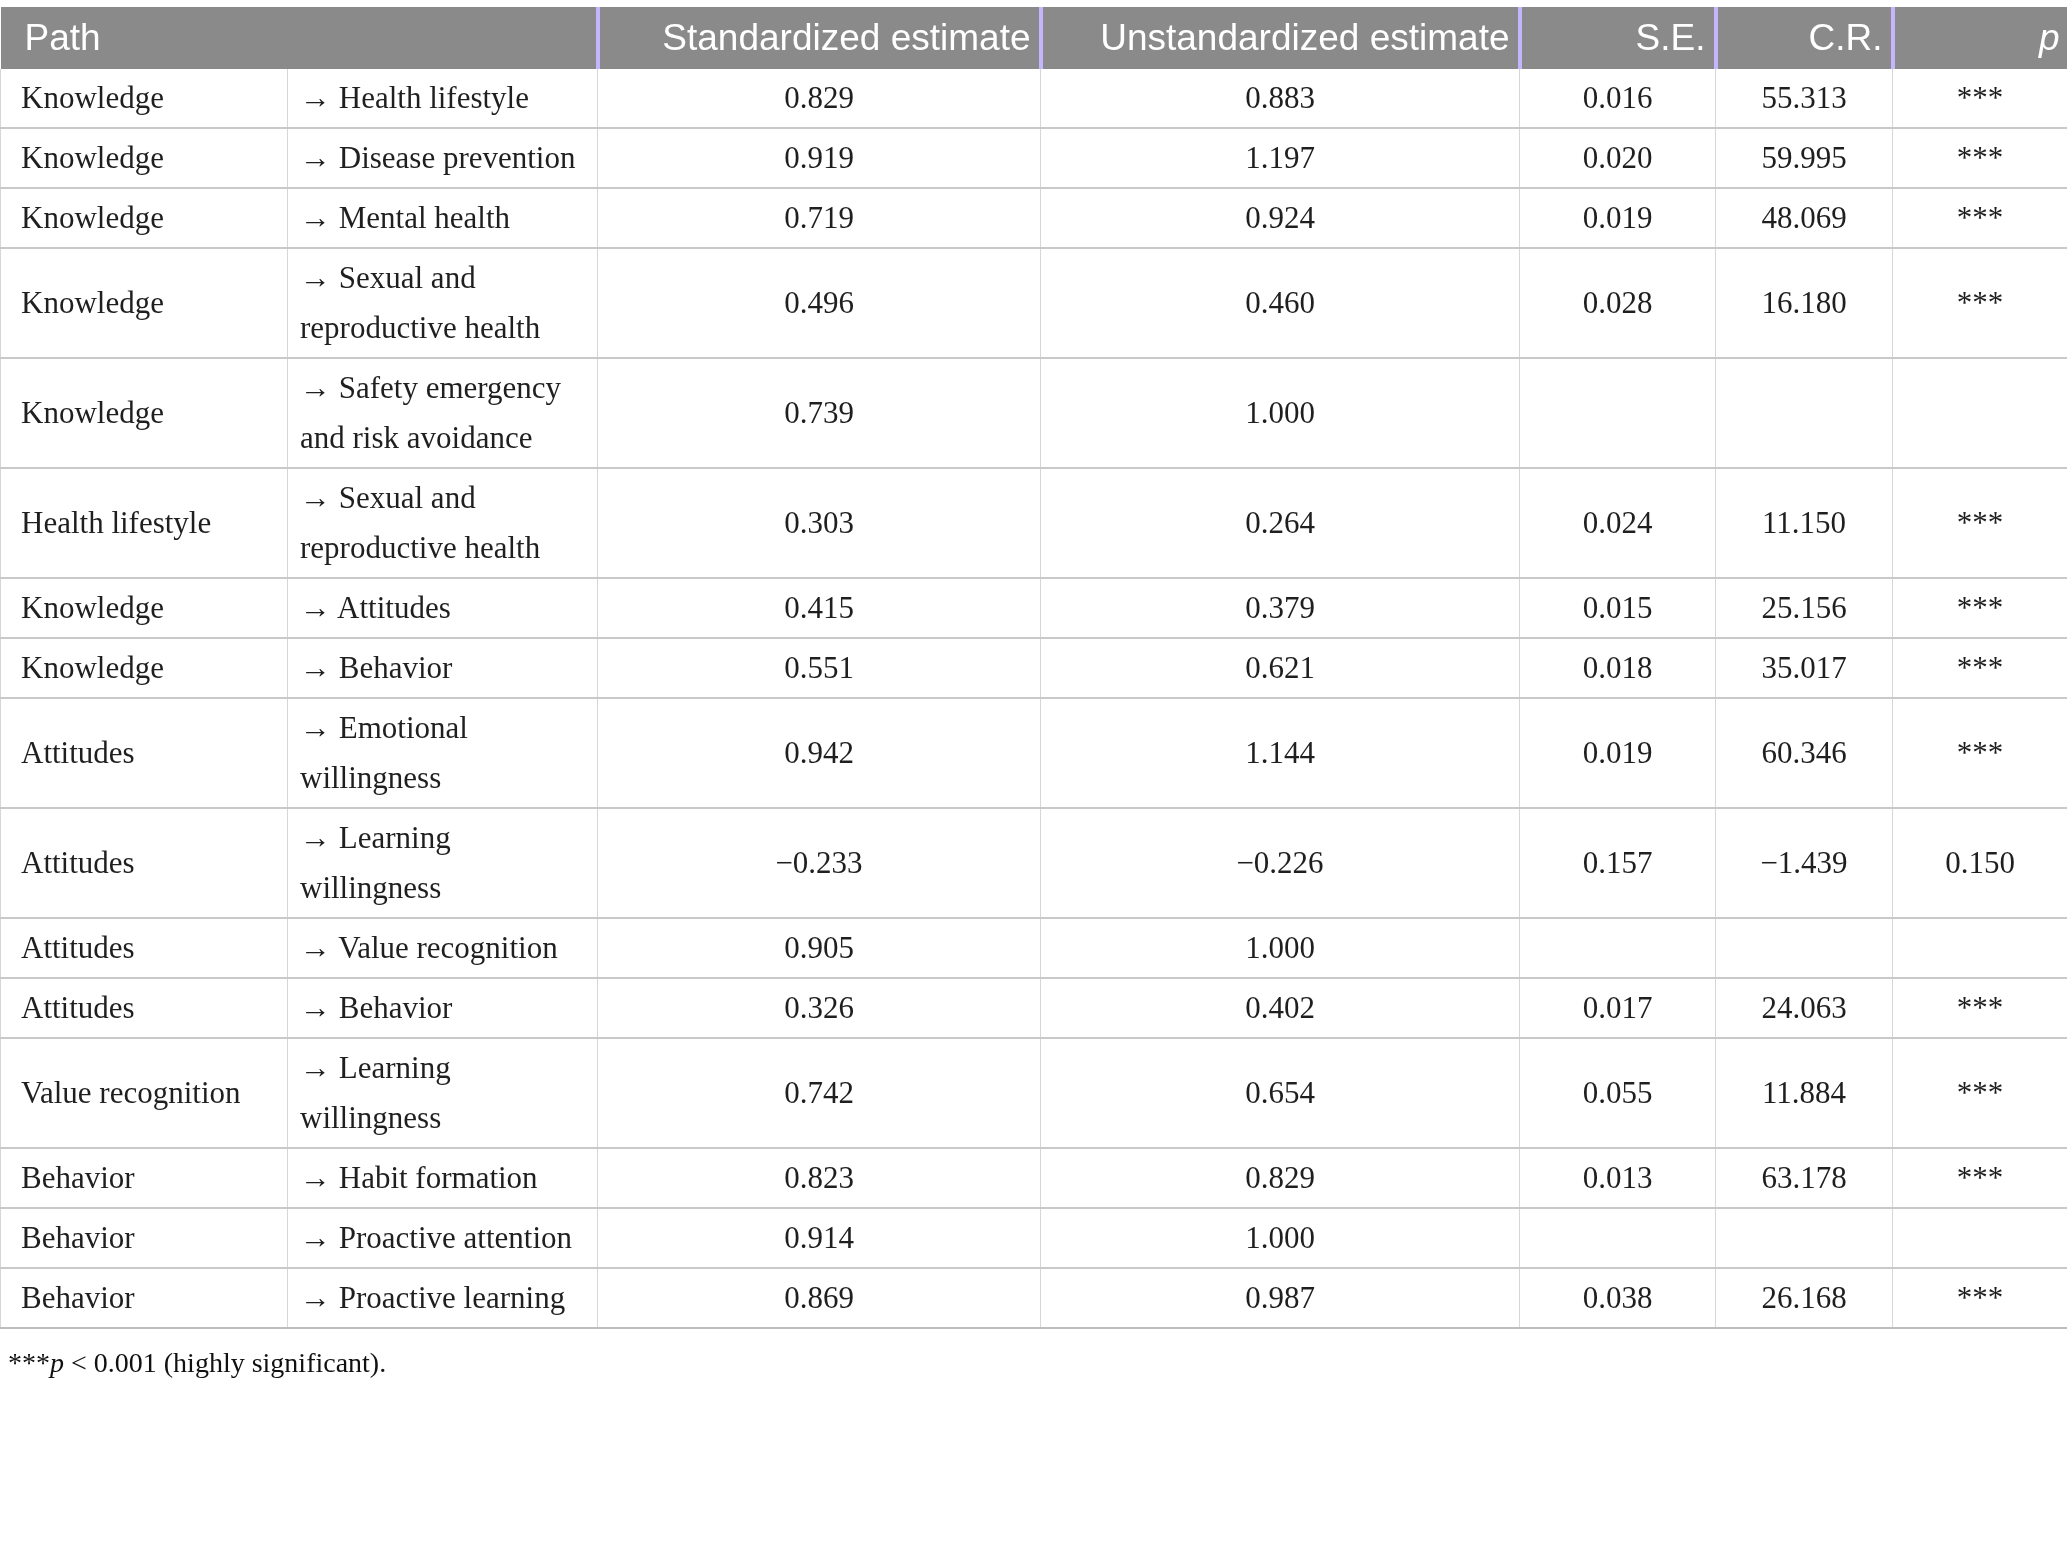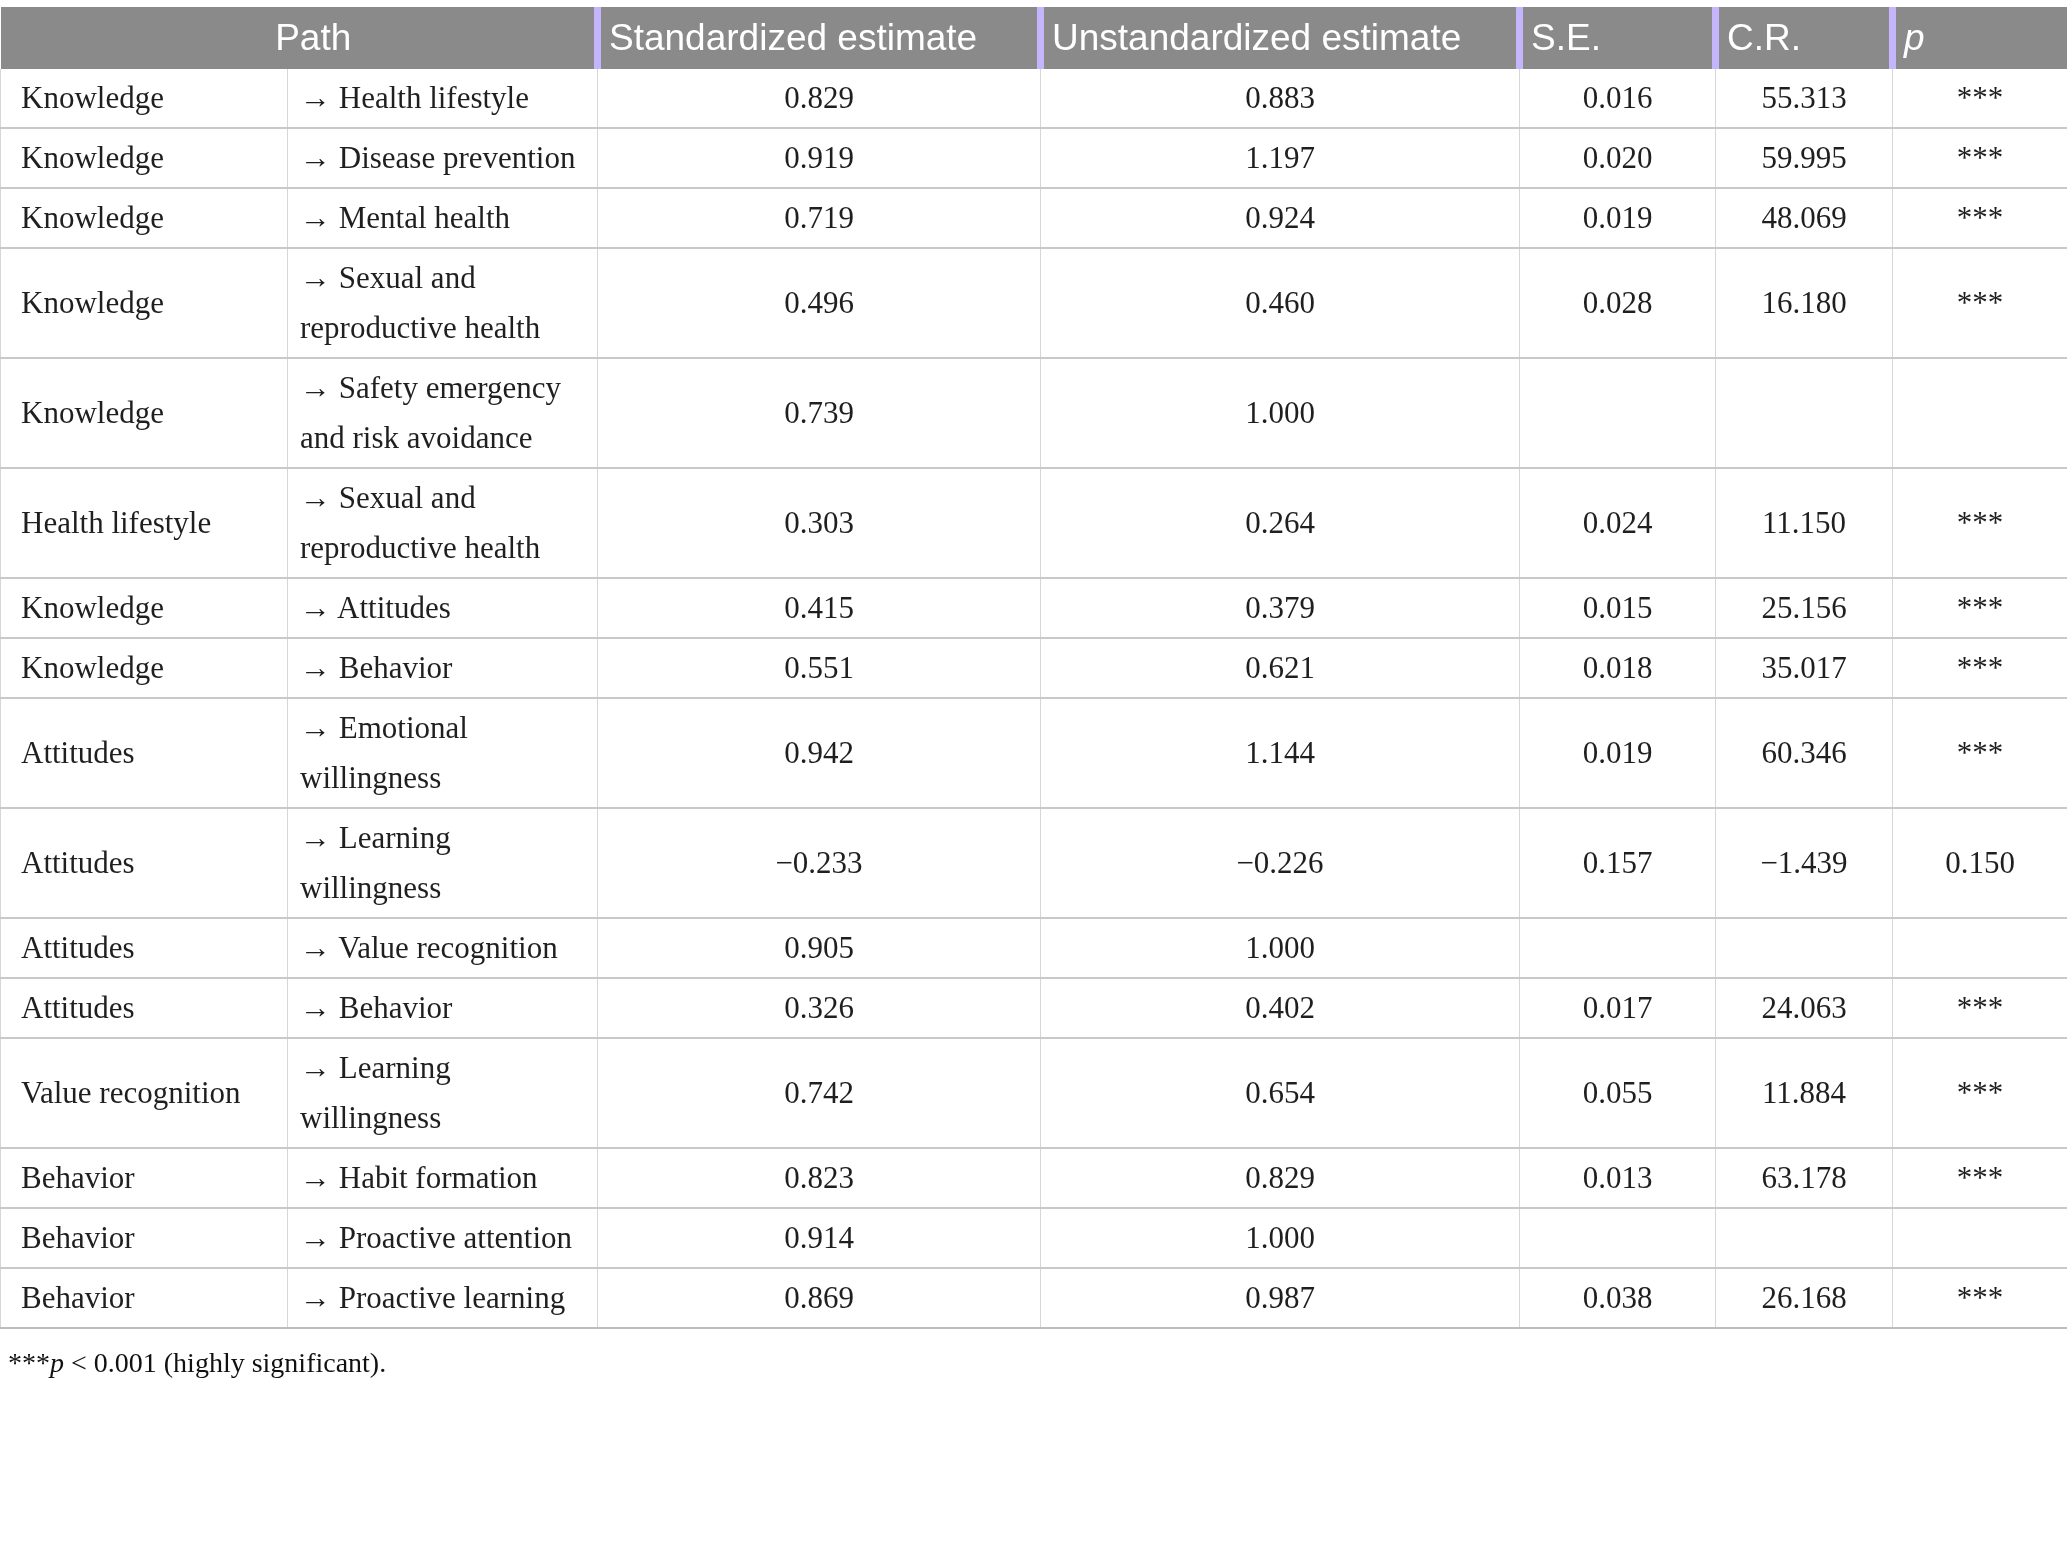--- a/index.html
+++ b/index.html
@@ -31,29 +31,29 @@
   col.c6{width:177px;}
   col.c7{width:175px;}
 
   thead th{
     background:var(--header-bg);
     color:var(--header-text);
     font-family:"Liberation Sans", sans-serif;
     font-weight:normal;
     font-size:37px;
     height:62px;
-    text-align:left;
-    border-left:7px solid #c4b5fd;
+    text-align:right;
+    border-left:4px solid #c4b5fd;
     padding:0 8px;
     vertical-align:middle;
   }
   thead th.h-path{
     border-left:none;
-    text-align:center;
-    padding-left:40px;
+    text-align:left;
+    padding-left:24px;
   }
   thead th.h-p{font-style:italic;}
 
   tbody td{
     border:1px solid var(--border-v);
     border-bottom:2px solid var(--border-h);
     font-size:31px;
     line-height:50px;
     padding:4px 12px;
     vertical-align:middle;

